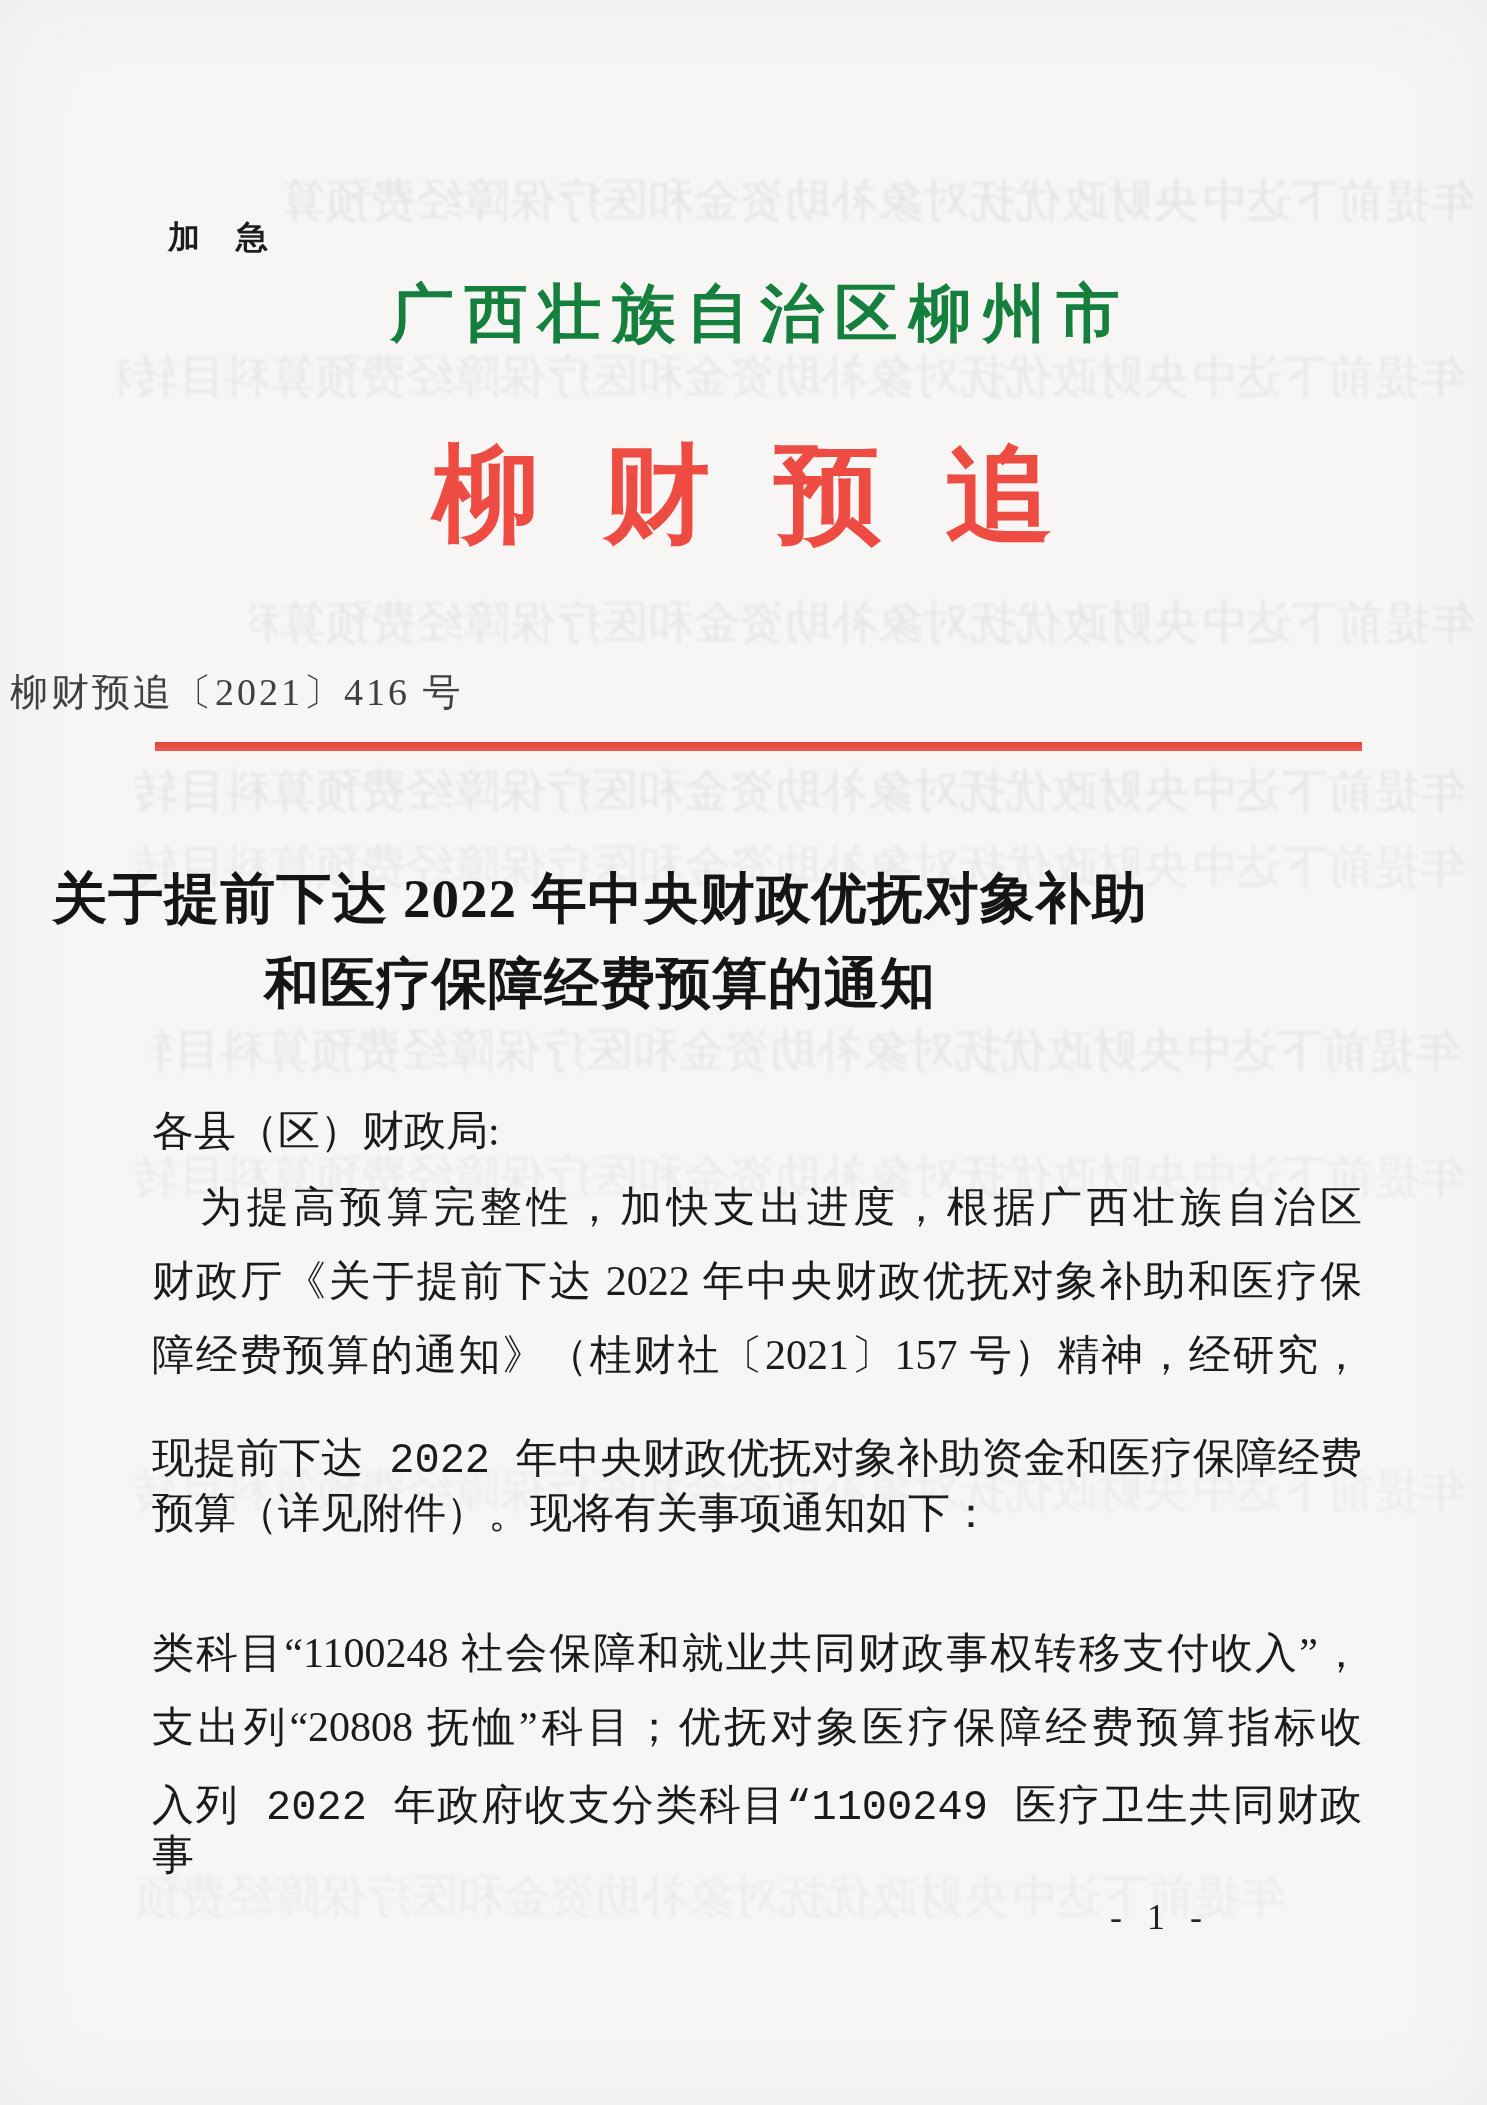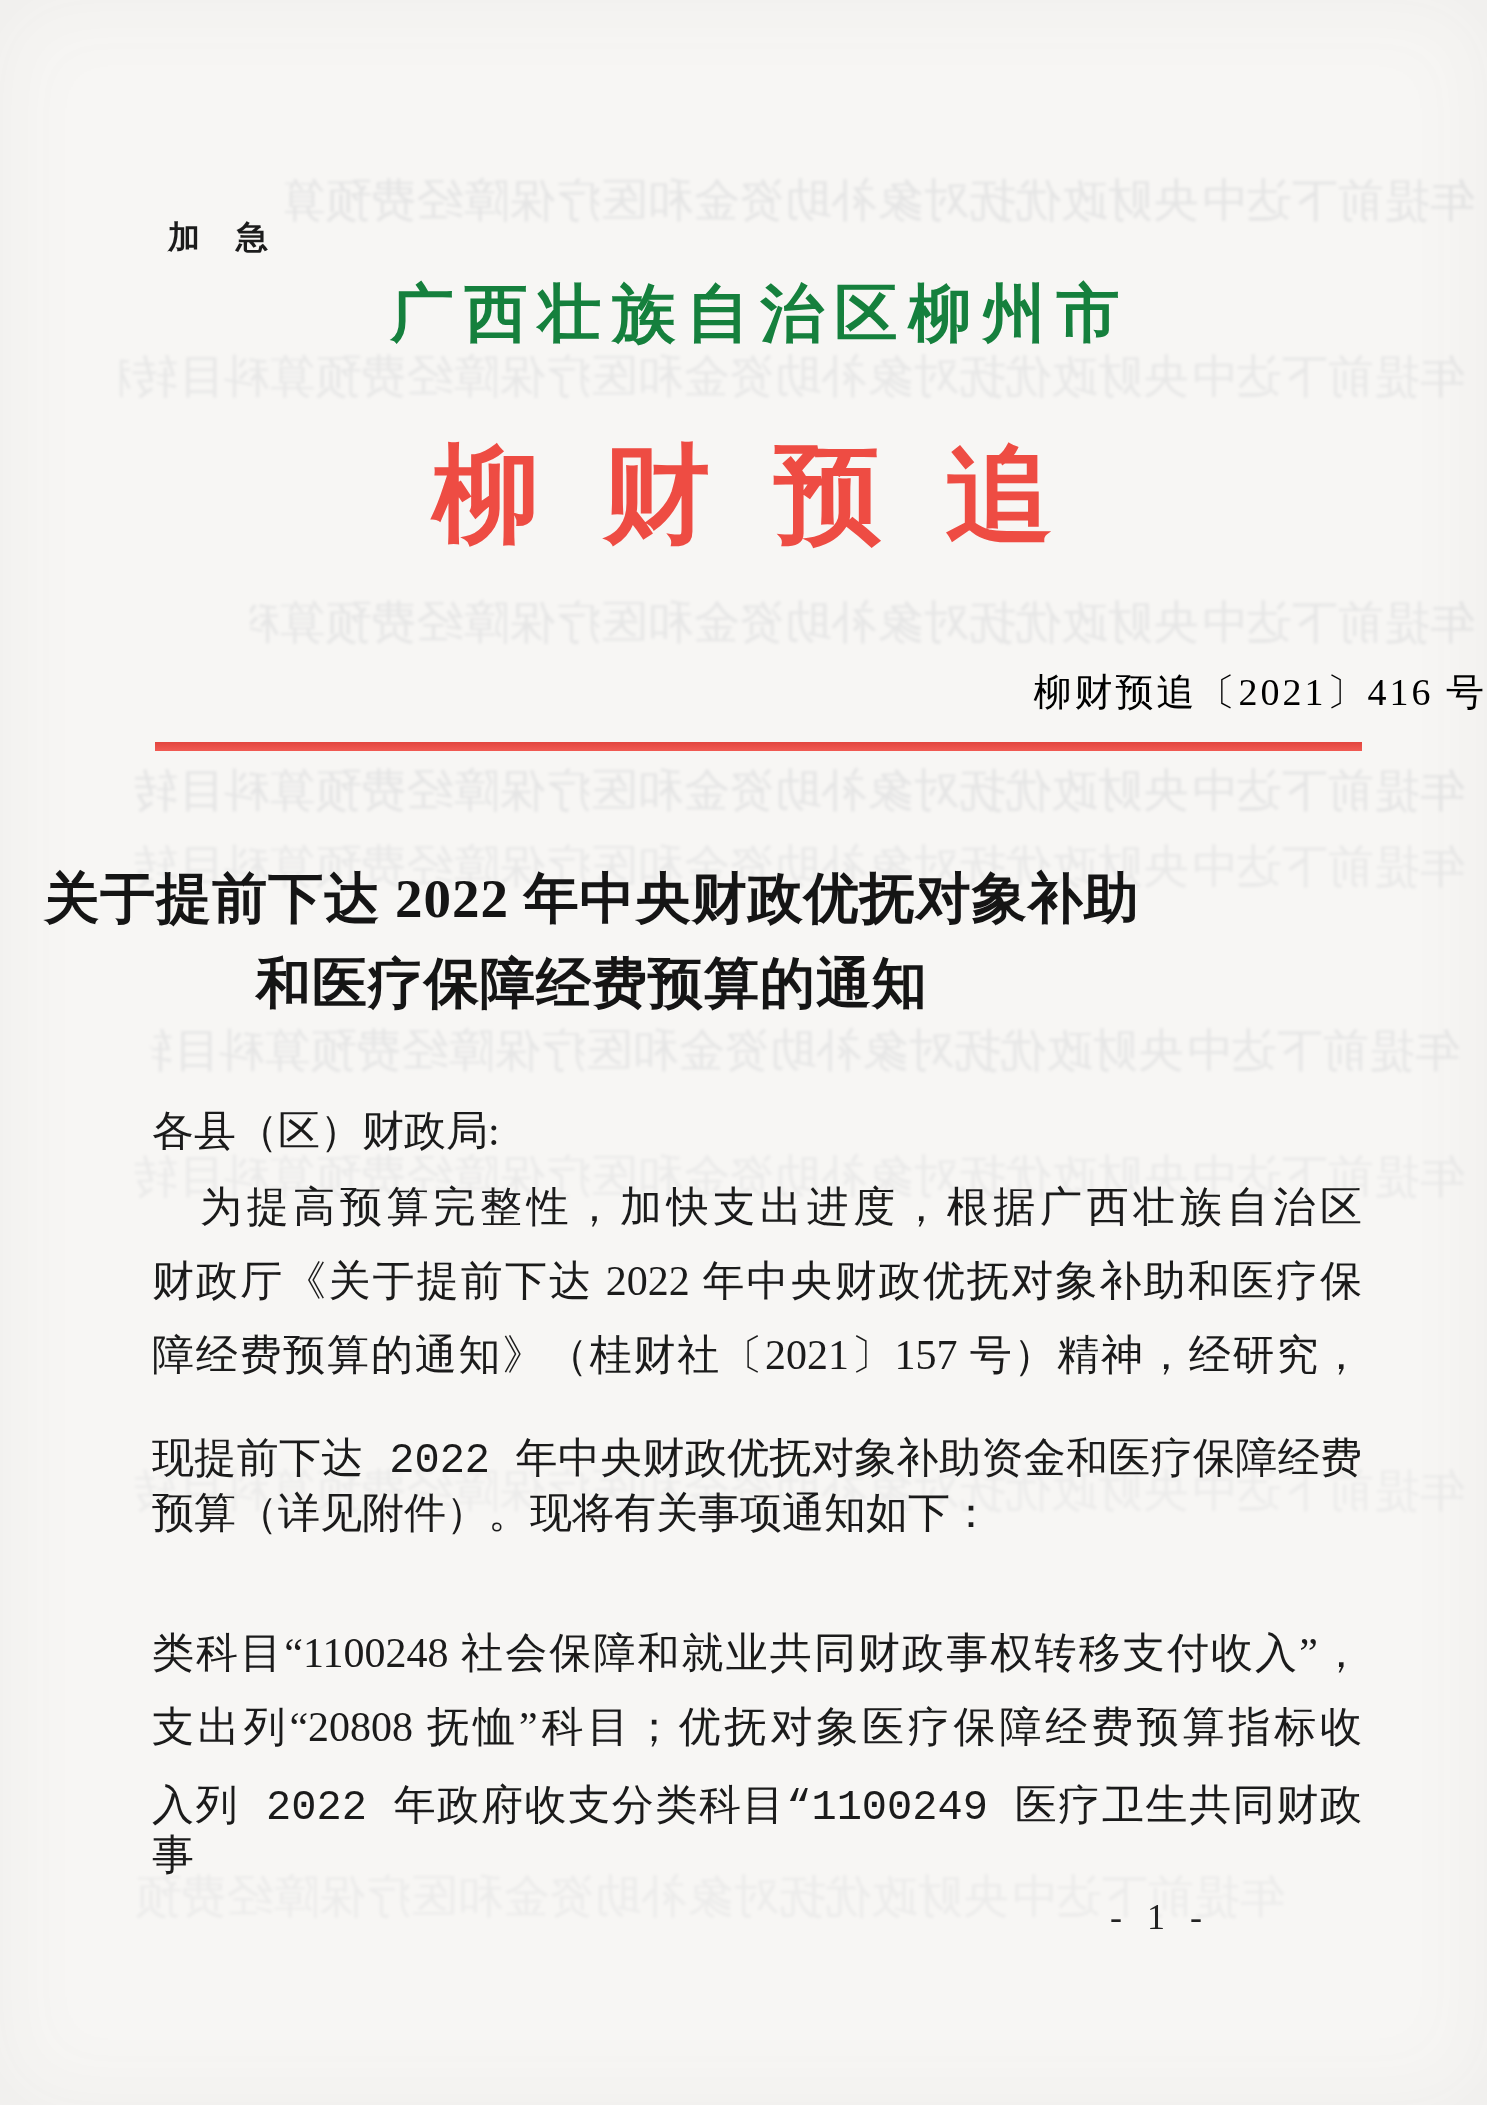--- a/index.html
+++ b/index.html
@@ -28,30 +28,30 @@
     letter-spacing:11px;color:#15803d;white-space:nowrap;
   }
   .doc-type{
     left:0;top:438px;width:1487px;
     text-align:center;text-indent:62px;
     font-weight:700;font-size:107px;line-height:1.08;
     letter-spacing:64px;color:#ee4c43;white-space:nowrap;
   }
   .doc-number{
     left:0;top:671px;width:1487px;
-    text-align:right;text-indent:10px;
-    font-size:38px;line-height:1.15;color:#000000;
+    text-align:left;text-indent:10px;
+    font-size:38px;line-height:1.15;color:#404040;
     letter-spacing:3px;white-space:nowrap;
   }
   .red-rule{
     left:155px;top:742px;width:1207px;height:9px;
     background:linear-gradient(#e2453e,#f15b53);
   }
   .doc-title{
-    left:4px;width:1176px;text-align:center;
+    left:12px;width:1176px;text-align:center;
     font-weight:700;font-size:55px;line-height:1.1;
     color:#151515;letter-spacing:1px;white-space:nowrap;
   }
   .title-l1{top:869px;}
   .title-l2{top:954px;}
 
   .body-line{
     left:152px;width:1210px;
     font-size:42px;line-height:1.2;color:#1b1b1b;
     white-space:nowrap;

